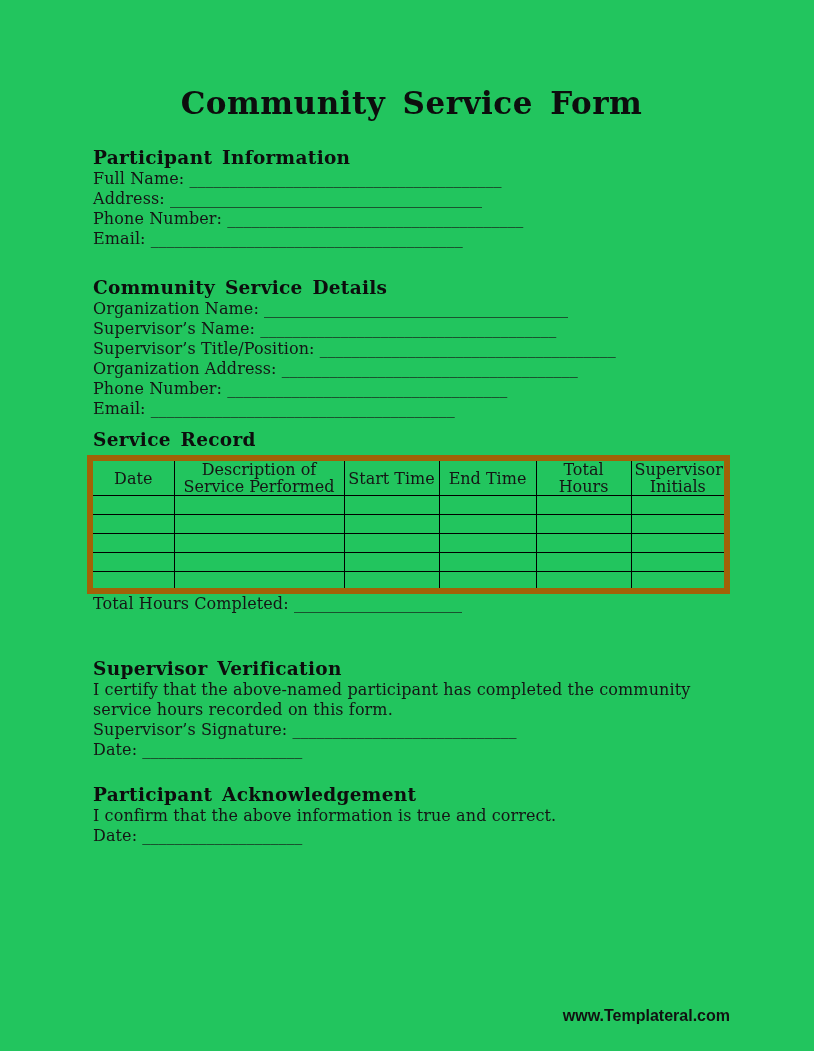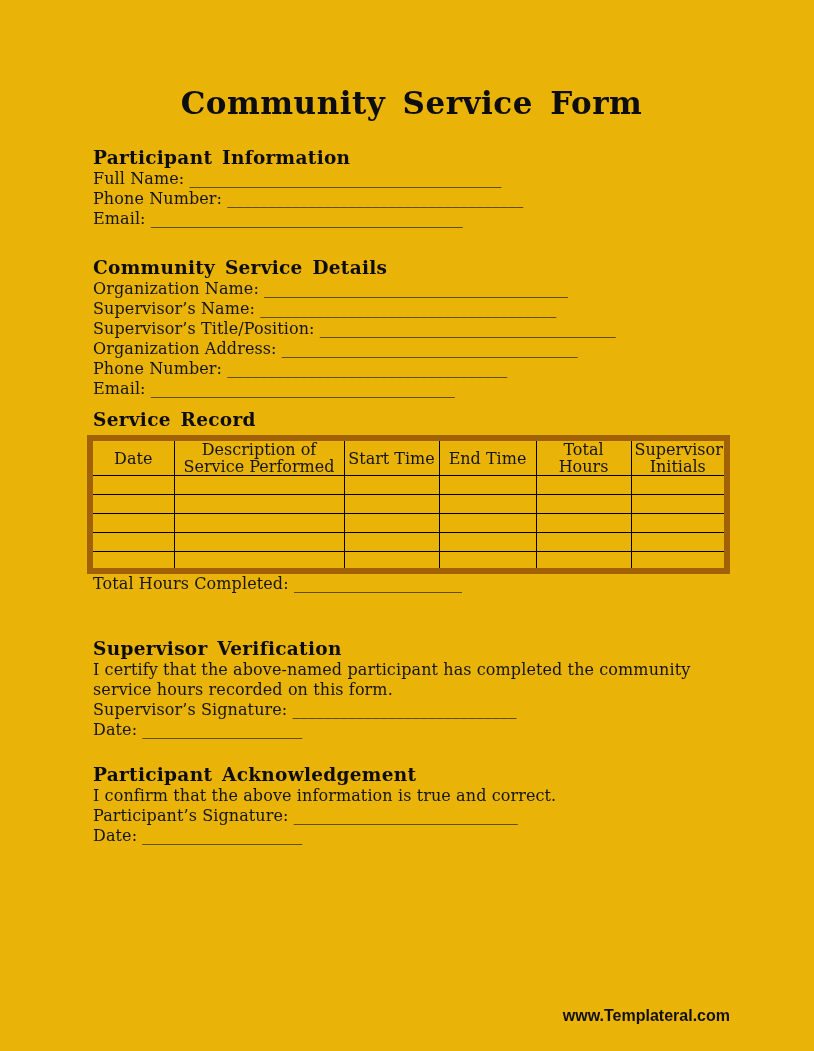--- a/index.html
+++ b/index.html
@@ -6,21 +6,21 @@
   html, body { margin: 0; padding: 0; }
   body {
     background: #ffffff;
     font-family: "DejaVu Serif", serif;
     color: #151515;
   }
   .page {
     position: relative;
     width: 814px;
     height: 1051px;
-    background: #eab308;
+    background: #22c55e;
     overflow: hidden;
   }
   .content {
     padding: 0 84px 0 93px;
   }
   .doc-title {
     margin: 88px 0 0 0;
     font-size: 31px;
     font-weight: bold;
     line-height: 31px;
@@ -105,20 +105,24 @@
 
 <div class="page">
   <div class="content">
 
     <h1 class="doc-title">Community Service Form</h1>
 
     <div>
       <div class="section-heading">Participant Information</div>
       <div class="field-line">
         <span class="flabel">Full Name:</span>
+        <span class="fblank">_______________________________________</span>
+      </div>
+      <div class="field-line">
+        <span class="flabel">Address:</span>
         <span class="fblank">_______________________________________</span>
       </div>
       <div class="field-line">
         <span class="flabel">Phone Number:</span>
         <span class="fblank">_____________________________________</span>
       </div>
       <div class="field-line">
         <span class="flabel">Email:</span>
         <span class="fblank">_______________________________________</span>
       </div>
@@ -232,24 +236,20 @@
       <div class="field-line">
         <span class="flabel">Date:</span>
         <span class="fblank">____________________</span>
       </div>
     </div>
 
     <div>
       <div class="section-heading gap-pa">Participant Acknowledgement</div>
       <div class="statement">I confirm that the above information is true and correct.</div>
       <div class="field-line">
-        <span class="flabel">Participant’s Signature:</span>
-        <span class="fblank">____________________________</span>
-      </div>
-      <div class="field-line">
         <span class="flabel">Date:</span>
         <span class="fblank">____________________</span>
       </div>
     </div>
 
   </div>
 
   <div class="footer">www.Templateral.com</div>
 </div>
 

